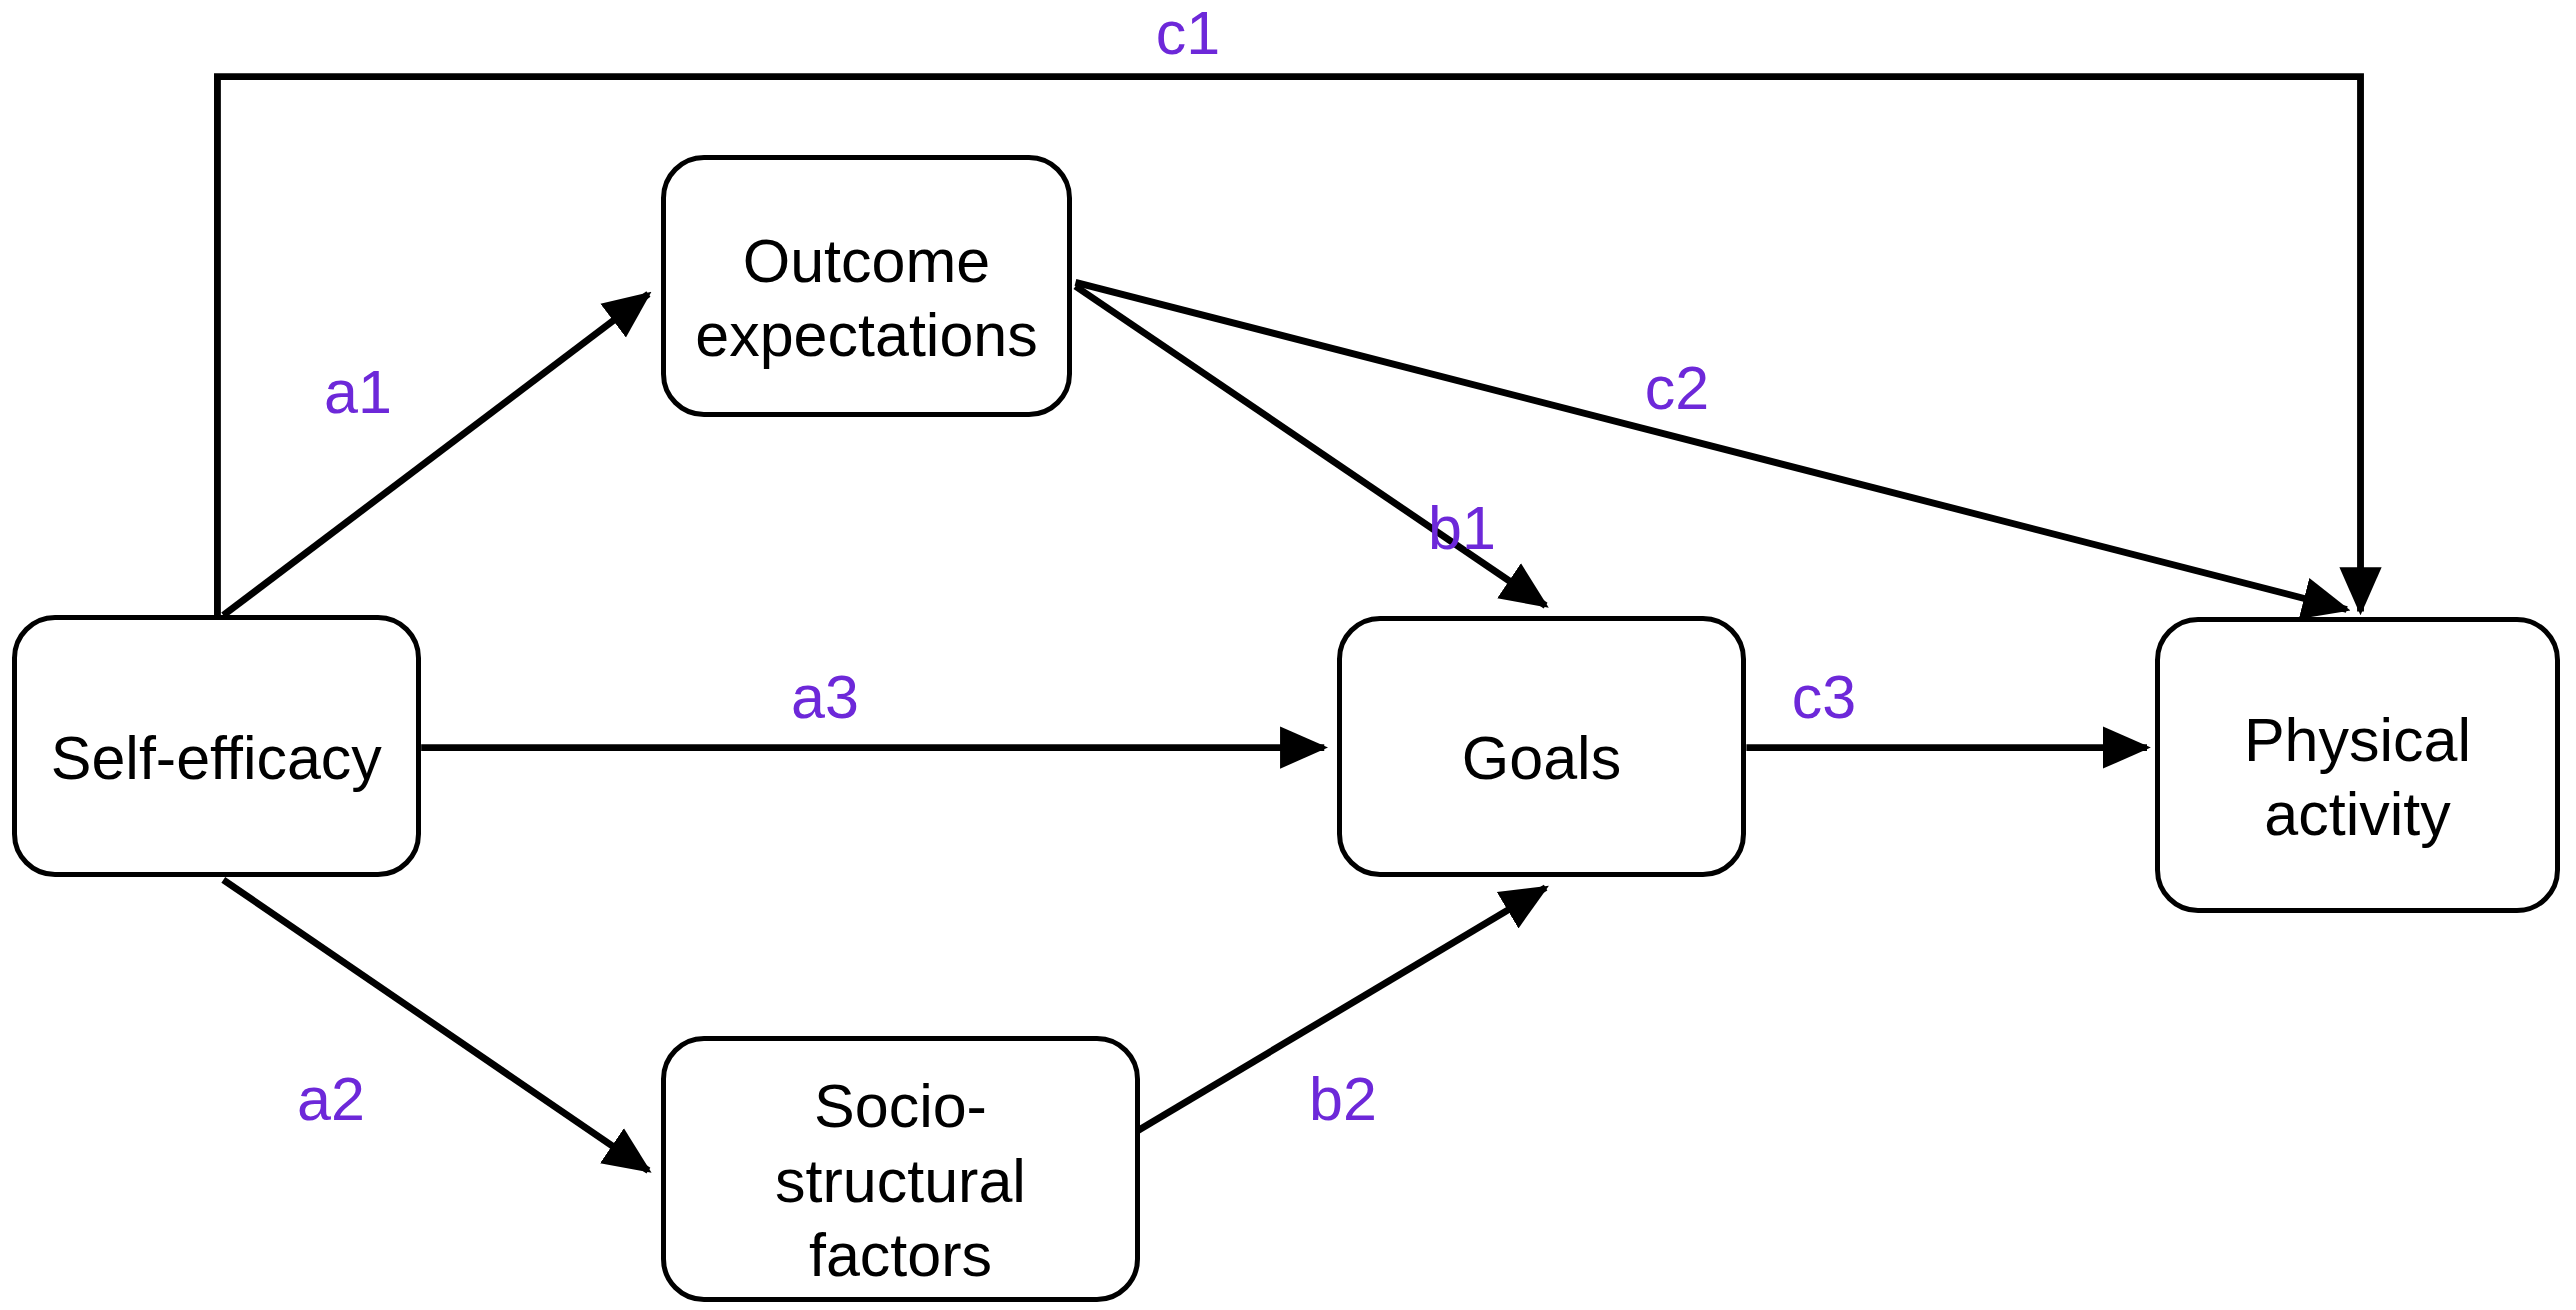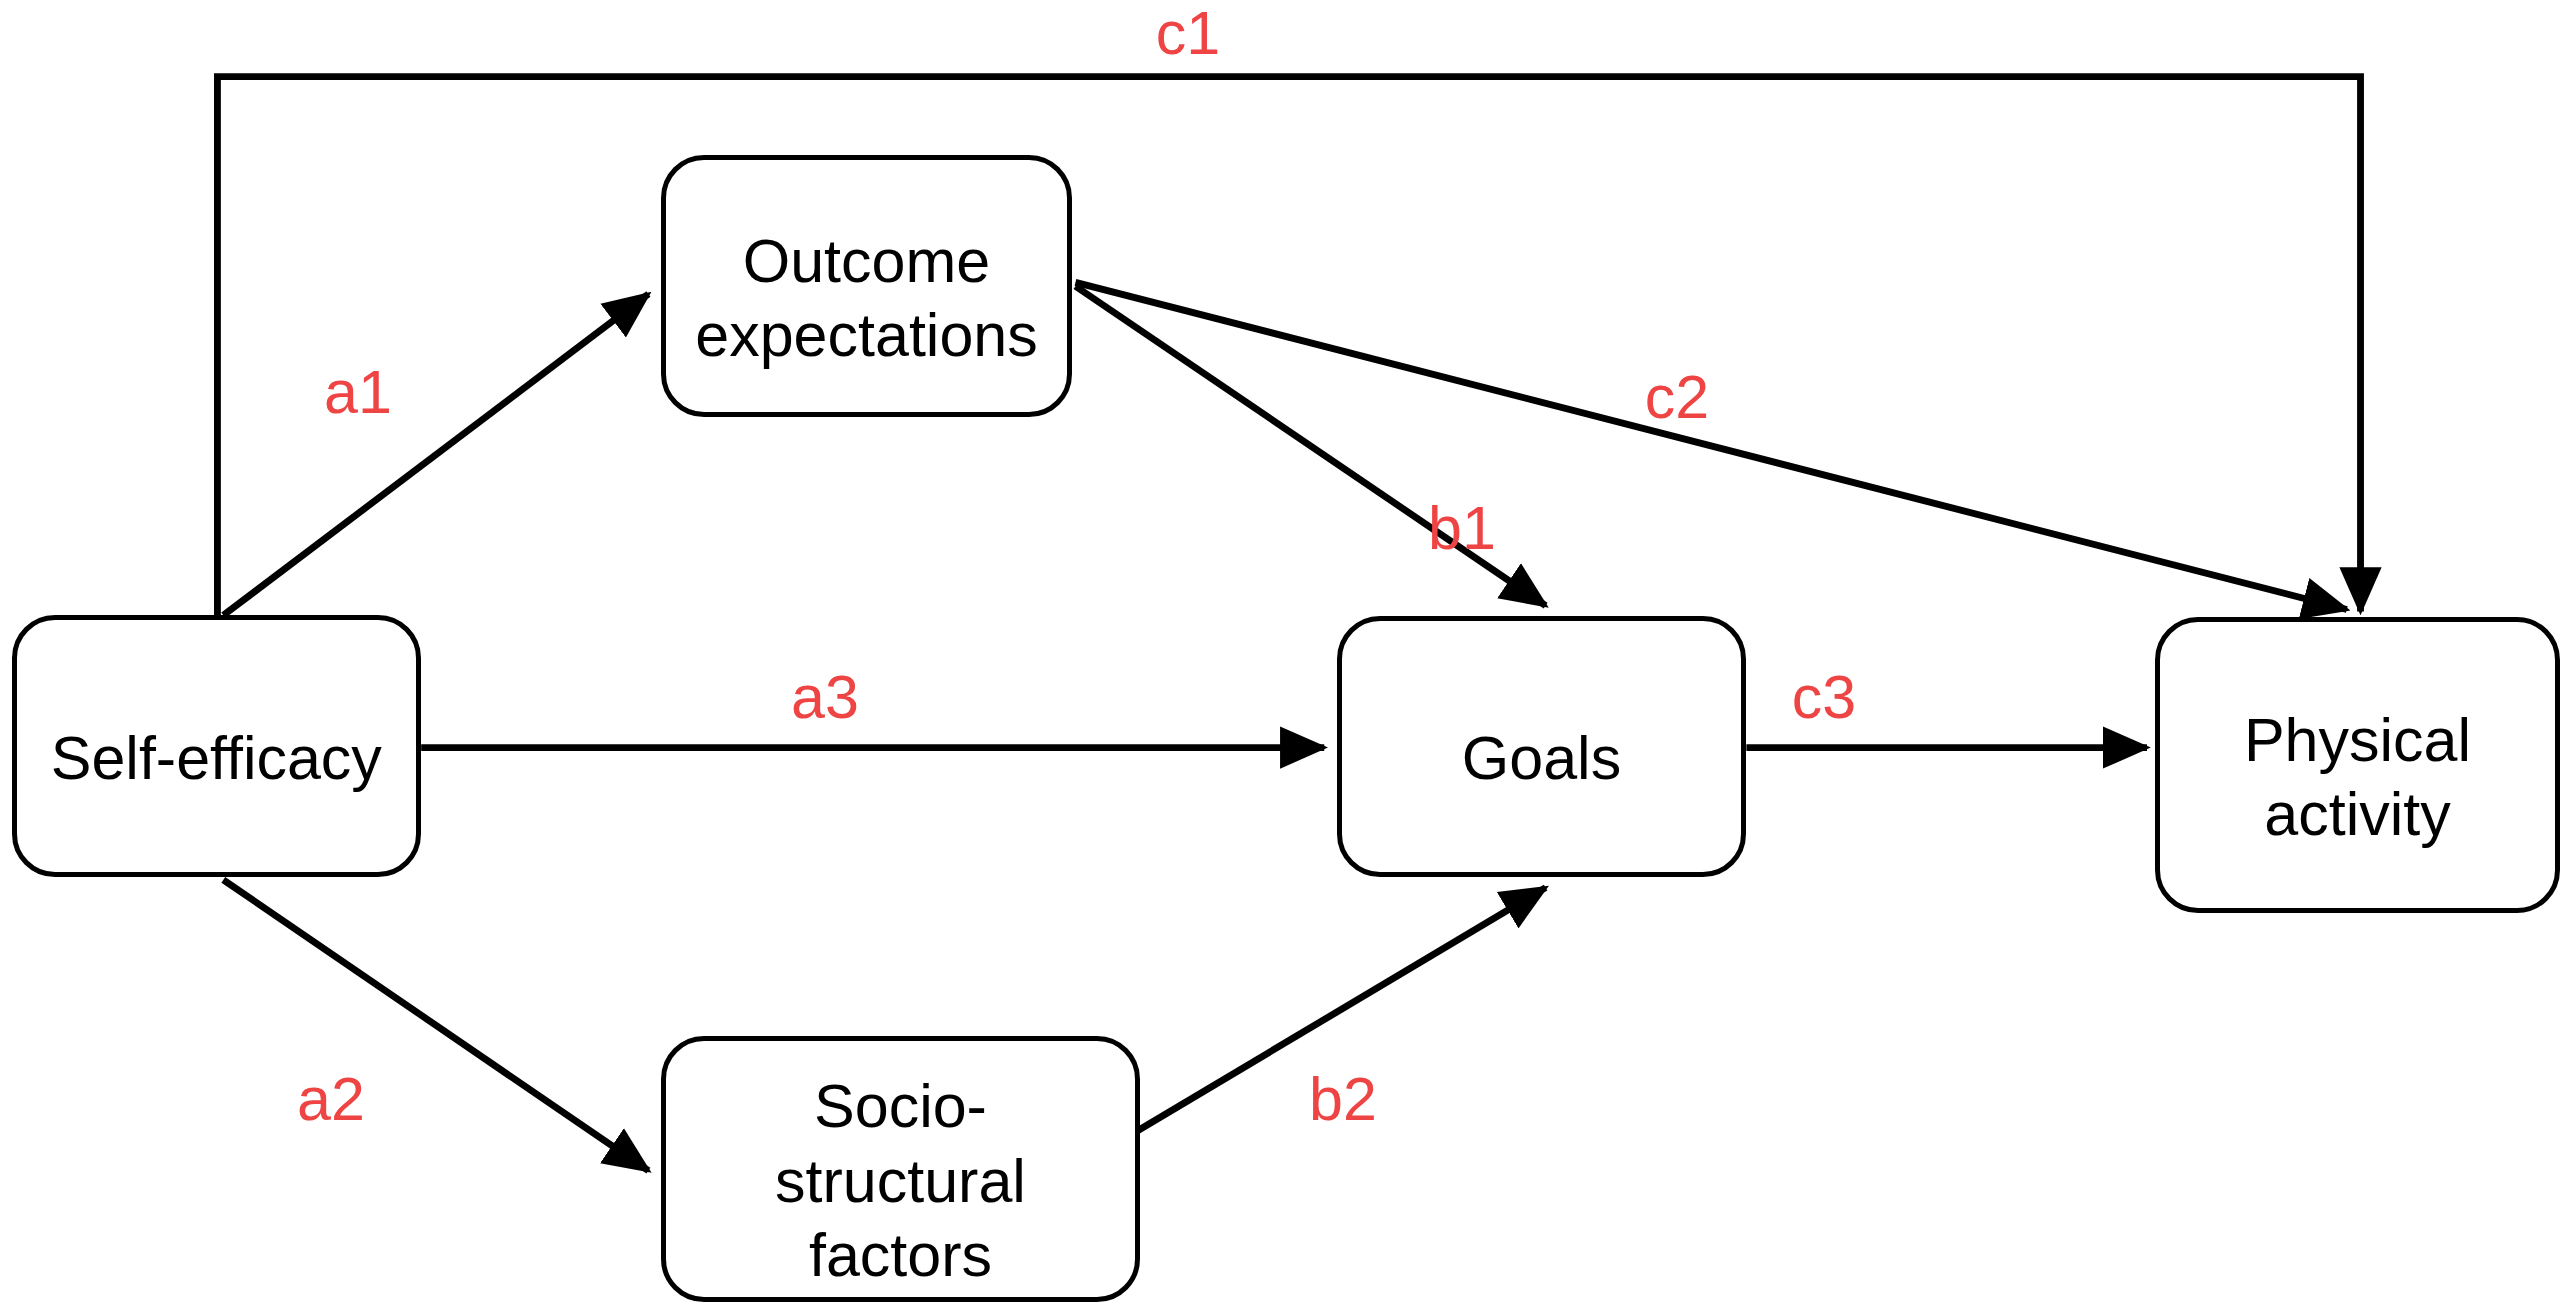--- a/index.html
+++ b/index.html
@@ -44,21 +44,21 @@
   }
   .node-label {
     display: block;
     white-space: pre-line;
     margin-top: 24px;
   }
   .path-label {
     position: absolute;
     font-size: 61px;
     line-height: 1;
-    color: #ef4444;
+    color: #6d28d9;
     white-space: nowrap;
     transform: translate(-50%, -50%);
     background: transparent;
     z-index: 4;
   }
 </style>
 </head>
 <body>
 
 <div id="diagram-root">
@@ -119,18 +119,18 @@
   <div class="path-label" style="left:331px; top:1099px;">a2</div>
 
   <div class="path-label" style="left:825px; top:697px;">a3</div>
 
   <div class="path-label" style="left:1462px; top:492px;margin-top:36px;">b1</div>
 
   <div class="path-label" style="left:1343px; top:1099px;">b2</div>
 
   <div class="path-label" style="left:1188px; top:33px;">c1</div>
 
-  <div class="path-label" style="left:1677px; top:397px;">c2</div>
+  <div class="path-label" style="left:1677px; top:388px;">c2</div>
 
   <div class="path-label" style="left:1824px; top:697px;">c3</div>
 
 </div>
 
 
 </body></html>

